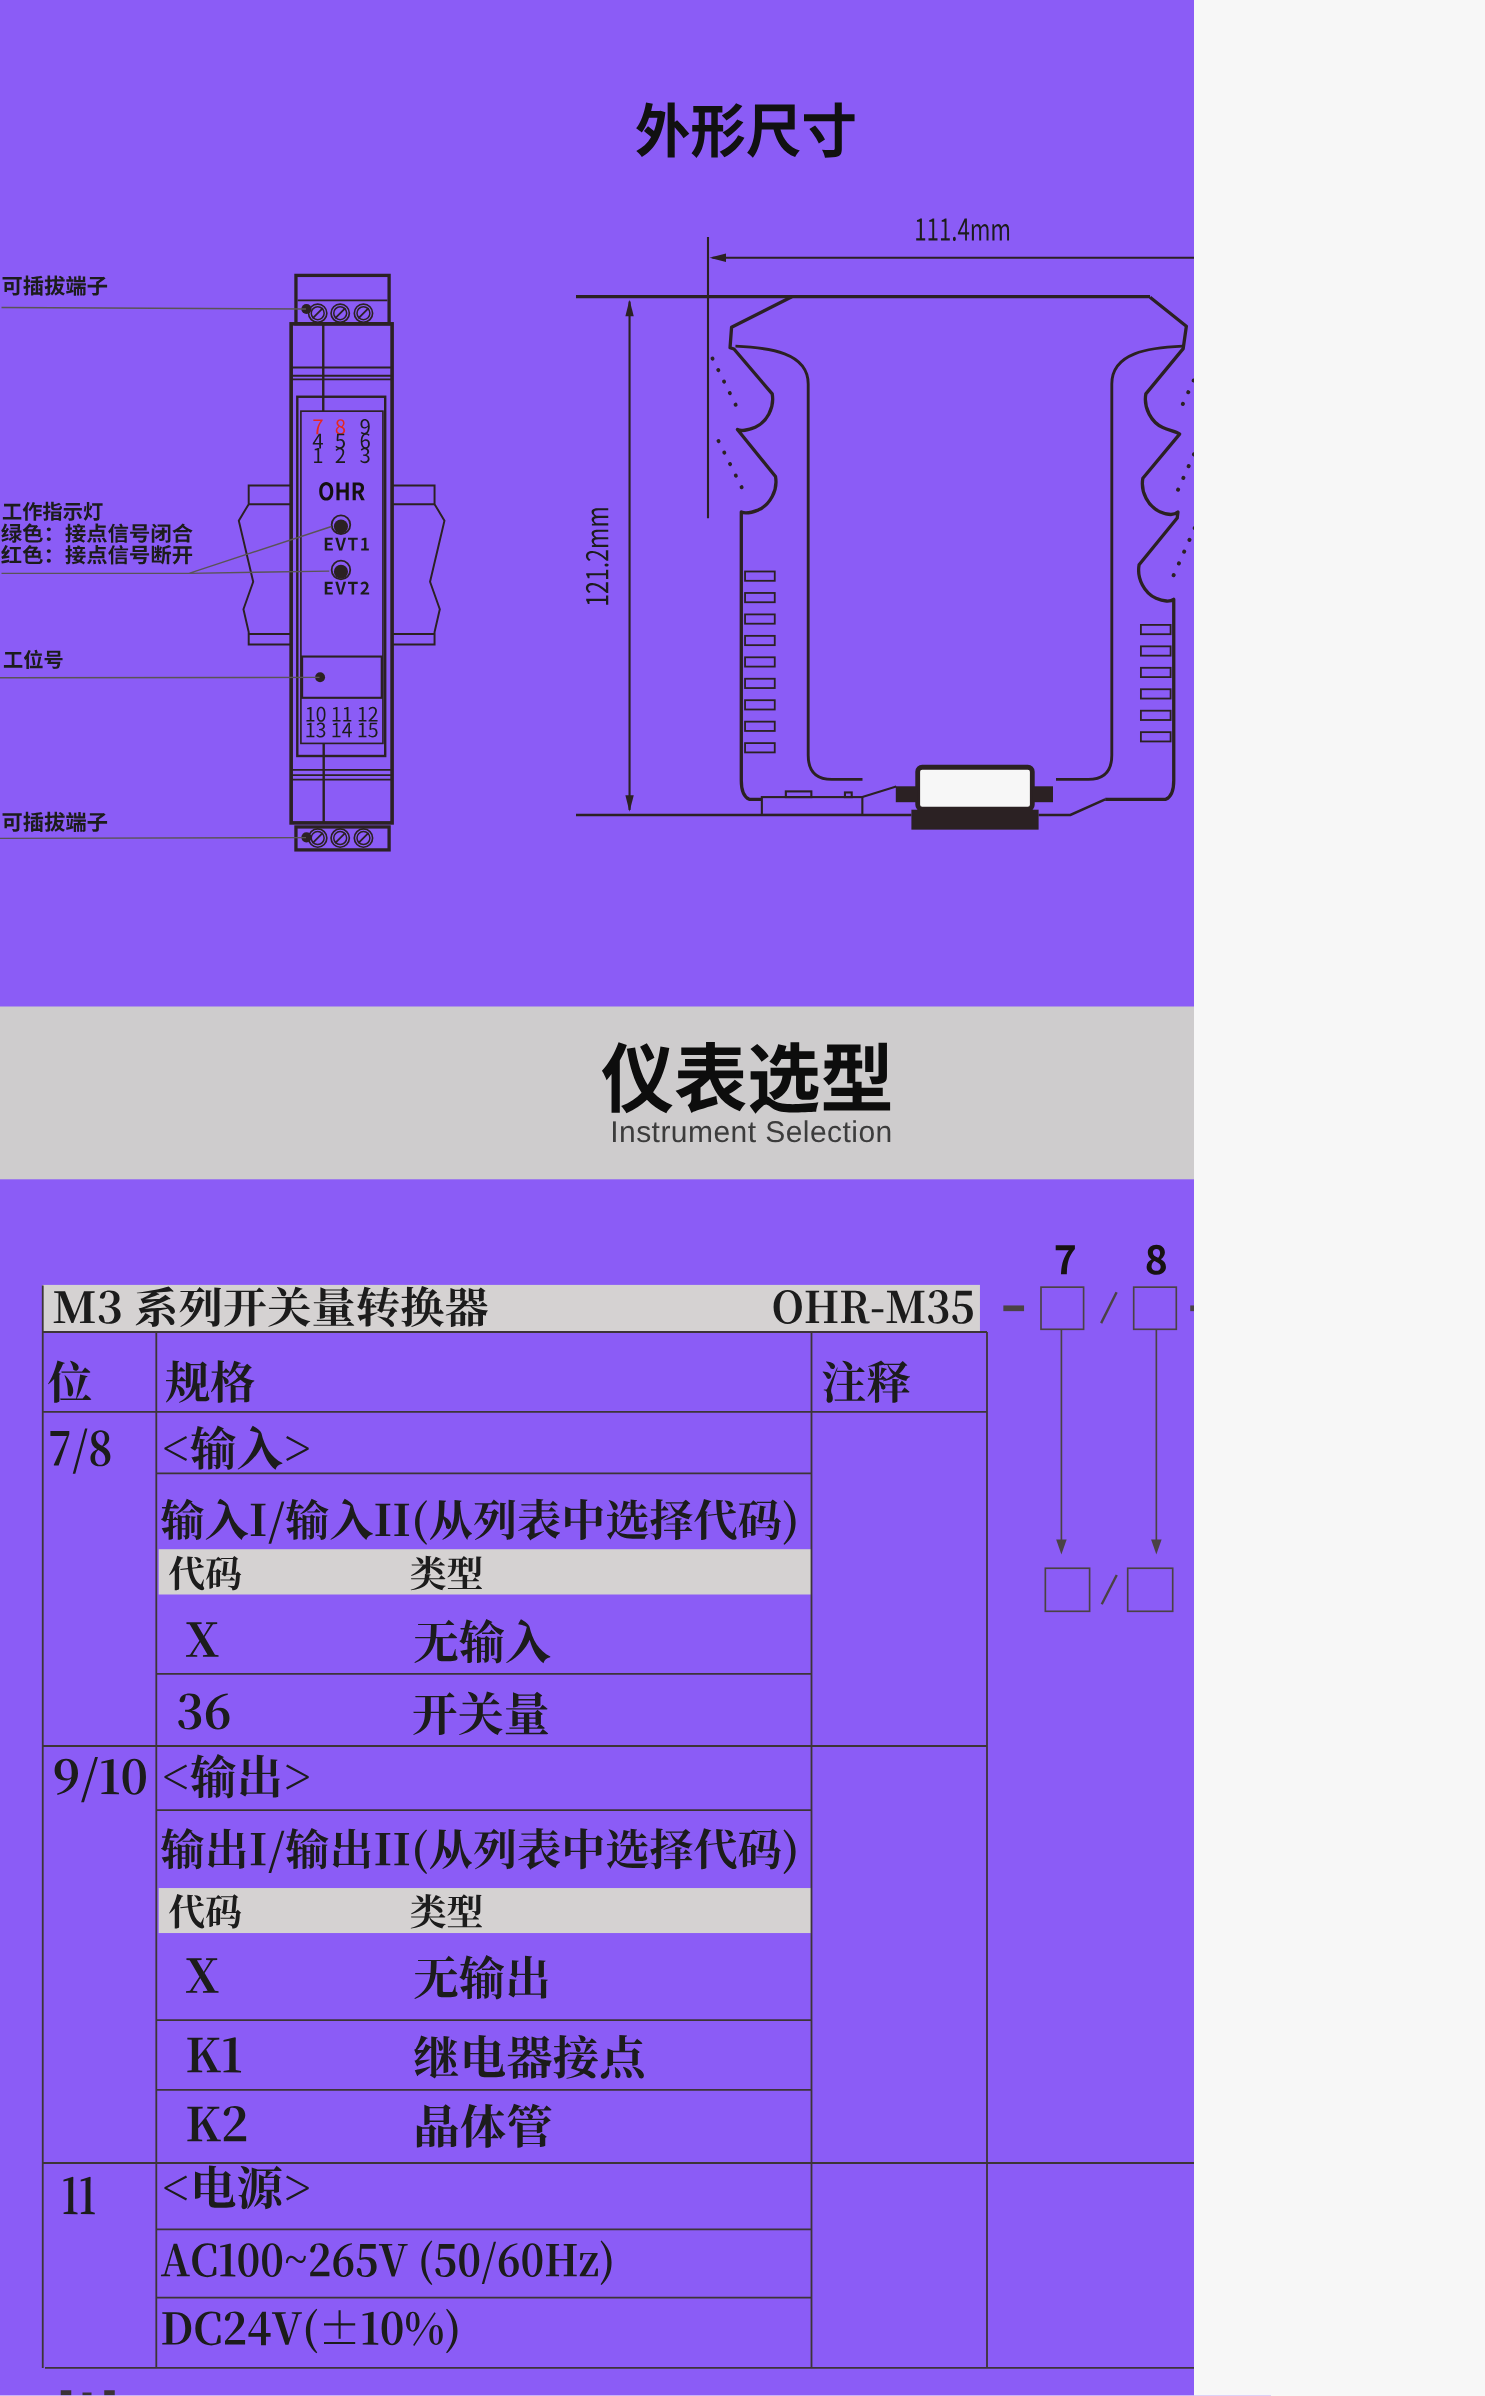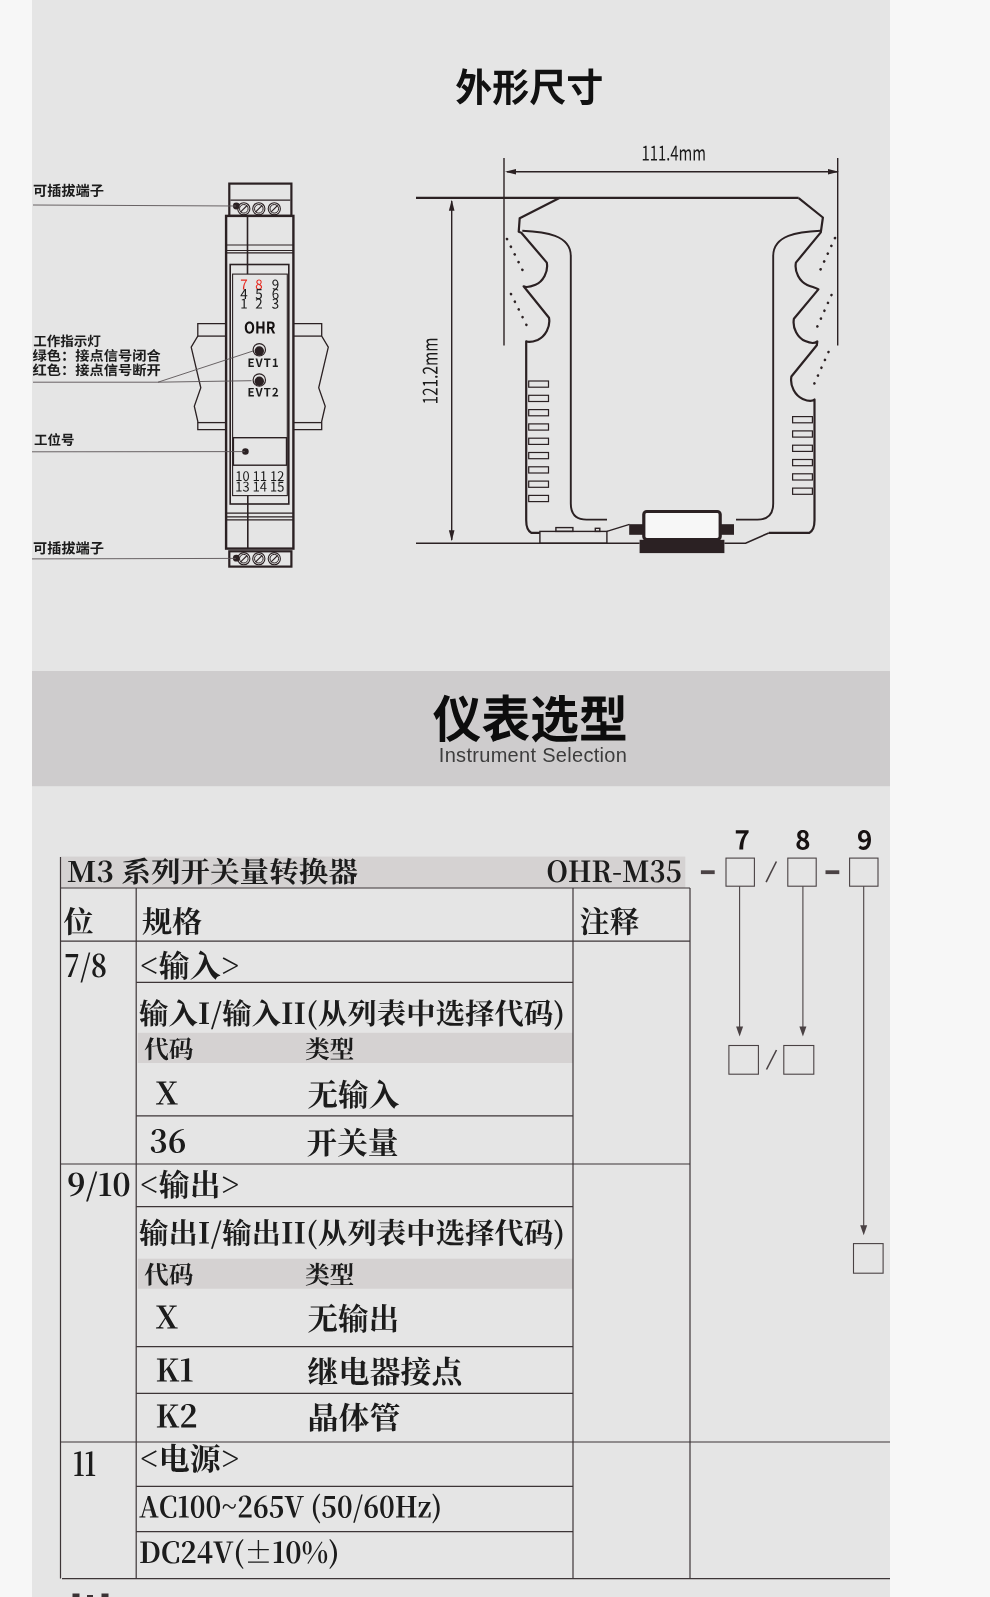--- a/index.html
+++ b/index.html
@@ -1,15 +1,15 @@
 <!DOCTYPE html>
 <html><head><meta charset="utf-8">
 <style>
 html,body{margin:0;padding:0;background:#f7f7f7;}
-#page{position:relative;width:858px;height:1597px;background:#e5e5e5;overflow:hidden;margin-left:32px;}
+#page{position:relative;width:796px;height:1597px;background:#8b5cf6;overflow:hidden;}
 </style></head>
 <body>
 
 <div id="page">
 <svg width="990" height="1597" viewBox="0 0 990 1597">
 
 <path d="M430.7 68.3C429.6 75.1 427.3 81.6 424.1 85.5C425.2 86.2 427.1 87.7 427.9 88.4C429.7 85.9 431.4 82.4 432.7 78.5H438.3C437.8 81.8 437.0 84.7 436.0 87.3C434.7 86.2 433.1 85.0 432.0 84.1L429.3 87.3C430.7 88.5 432.7 90.1 434.1 91.4C431.7 95.7 428.3 98.7 424.2 100.6C425.3 101.5 427.2 103.4 427.9 104.6C436.3 100.1 441.8 90.7 443.6 74.9L440.4 73.9L439.6 74.0H434.1C434.5 72.4 434.8 70.8 435.2 69.2ZM445.1 68.4V105.0H449.8V84.9C452.0 87.4 454.5 90.3 455.7 92.2L459.5 89.1C457.7 86.6 454.0 82.8 451.4 80.1L449.8 81.4V68.4Z M490.7 68.9C488.6 72.1 484.6 75.3 481.2 77.0C482.3 77.9 483.6 79.3 484.3 80.4C488.1 78.0 492.2 74.6 494.9 70.7ZM491.5 79.7C489.3 83.0 485.2 86.4 481.7 88.4C482.8 89.3 484.1 90.6 484.8 91.6C488.6 89.1 492.7 85.4 495.6 81.5ZM492.1 90.1C489.6 94.9 484.7 98.8 479.8 101.1C480.9 102.1 482.2 103.7 482.9 104.9C488.3 102.0 493.2 97.5 496.3 91.8ZM474.2 75.0V83.4H469.9V75.0ZM461.5 83.4V87.7H465.7C465.6 92.9 464.6 98.1 461.0 102.1C462.0 102.8 463.6 104.3 464.3 105.3C468.7 100.5 469.7 94.1 469.9 87.7H474.2V105.0H478.5V87.7H482.1V83.4H478.5V75.0H481.6V70.7H462.2V75.0H465.8V83.4Z M503.3 69.7V81.3C503.3 87.6 502.9 96.1 498.1 101.9C499.1 102.4 501.1 104.2 501.9 105.2C506.0 100.2 507.4 92.7 507.8 86.3H515.7C518.1 95.4 522.2 101.7 530.1 104.7C530.8 103.4 532.2 101.3 533.2 100.4C526.3 98.2 522.3 93.2 520.3 86.3H529.8V69.7ZM508.0 74.2H525.1V81.7H508.0V81.3Z M539.6 86.0C542.1 88.9 544.8 93.0 545.9 95.7L550.0 93.0C548.8 90.2 545.9 86.4 543.4 83.6ZM556.5 68.4V76.2H536.0V80.9H556.5V98.8C556.5 99.7 556.1 100.0 555.2 100.0C554.2 100.0 551.1 100.1 548.0 99.9C548.8 101.3 549.7 103.6 550.0 105.1C553.9 105.1 556.9 104.9 558.8 104.2C560.6 103.4 561.2 102.0 561.2 98.8V80.9H569.7V76.2H561.2V68.4Z" fill="#111"></path>
 
 <g stroke="#2b2123" fill="none" stroke-width="1.3">
         <path d="M194.1,323.6 H165.8 L165.8,336.1 L159.2,347.1 L168.8,387.8 L162.3,406.2 L165.8,421.4 L165.8,429.6 H194.1"></path>

